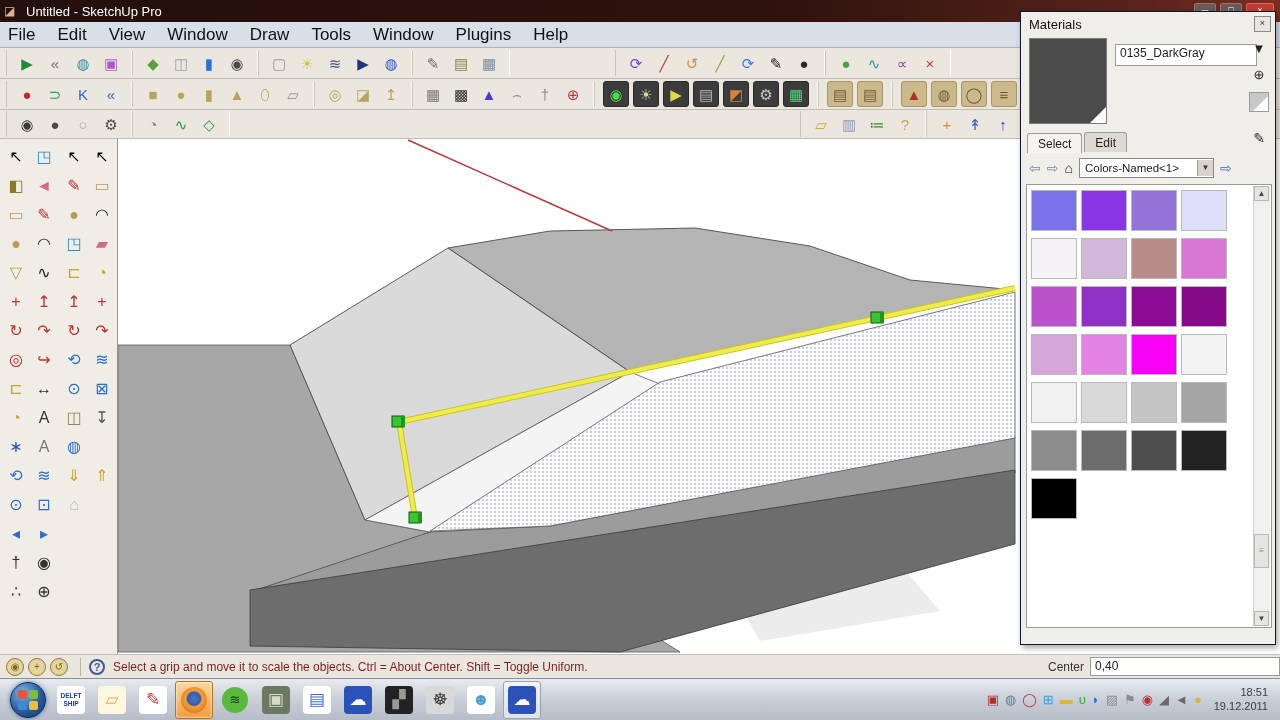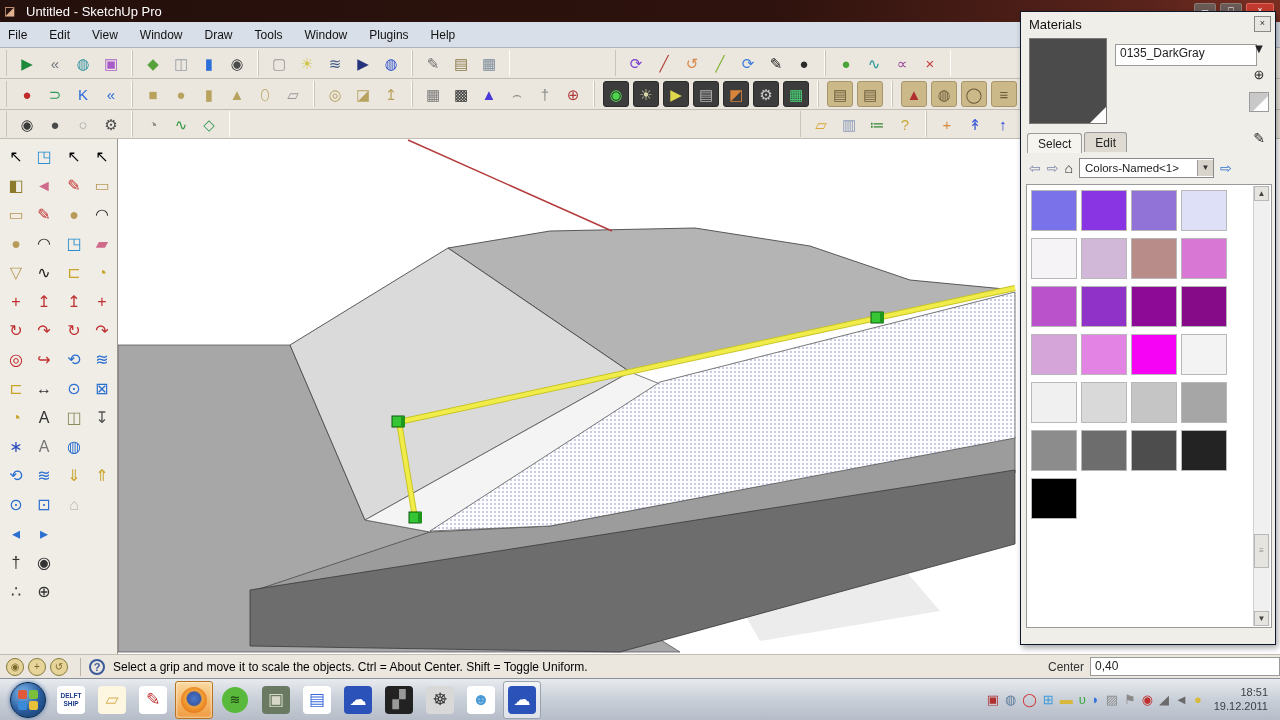--- a/index.html
+++ b/index.html
@@ -12,21 +12,21 @@
     color:#fff;display:flex;align-items:center;font-size:13px;}
   .titlebar .logo{width:16px;height:14px;margin:0 6px 0 4px;color:#e0b090;font-size:12px;line-height:14px;}
   .winbtns{position:absolute;right:6px;top:3px;display:flex;gap:4px;}
   .winbtn{width:20px;height:14px;background:#6a5a56;border:1px solid #8a7a74;color:#fff;
     font-size:9px;line-height:12px;text-align:center;border-radius:2px;}
   .winbtn.close{background:#c2392e;border-color:#e0685c;width:26px;}
 
   
   .menubar{position:absolute;left:0;top:22px;width:1280px;height:26px;background:#d9dfe9;
     border-bottom:1px solid #b0b4ba;display:flex;align-items:center;padding-left:8px;box-sizing:border-box;}
-  .menubar span{font-size:12px;color:#111;margin-right:22px;}
+  .menubar span{font-size:17px;color:#111;margin-right:22px;}
 
   
   .tbrow{position:absolute;left:0;width:1280px;background:#ebe7df;border-bottom:1px solid #c2beb4;
     display:flex;align-items:center;box-sizing:border-box;padding-left:6px;}
   #tb1{top:48px;height:31px;} #tb2{top:79px;height:31px;} #tb3{top:110px;height:29px;}
   .tb-group{display:flex;align-items:center;gap:4px;padding:0 8px;border-left:1px solid #c8c4ba;
     border-right:1px solid #fdfdfb;height:26px;}
   .chip{width:24px;height:24px;border-radius:3px;display:flex;align-items:center;justify-content:center;
     background:transparent;}
   .chip .g{font-size:15px;line-height:1;}
@@ -90,21 +90,21 @@
     border:1px solid #b8b8b8;box-sizing:border-box;font-size:8px;color:#888;text-align:center;line-height:32px;}
 
   
   .statusbar{position:absolute;left:0;top:654px;width:1280px;height:24px;background:#ebe7df;
     border-top:1px solid #c2beb4;display:flex;align-items:center;font-size:12px;box-sizing:border-box;padding-left:6px;}
   .coin{width:16px;height:16px;border-radius:50%;border:1px solid #8a7a3a;background:#e6d49a;
     color:#7a6a2a;font-size:10px;line-height:15px;text-align:center;margin-right:4px;}
   .sb-div{width:1px;height:18px;background:#b8b4aa;margin:0 8px;}
   .qmark{width:16px;height:16px;border-radius:50%;border:2px solid #3a5a9a;color:#3a5a9a;font-weight:bold;
     font-size:11px;line-height:13px;text-align:center;margin-right:8px;box-sizing:border-box;}
-  .sb-text{color:#000000;}
+  .sb-text{color:#7f1d1d;}
   .sb-right{margin-left:auto;display:flex;align-items:center;height:100%;}
   .sb-scale-label{color:#333;margin-right:6px;}
   .sb-scale-box{width:190px;height:19px;background:#fff;border:1px solid #9a9a9a;font-size:12px;
     color:#222;padding:1px 4px;box-sizing:border-box;}
 
   
   .taskbar{position:absolute;left:0;top:678px;width:1280px;height:42px;
     background:linear-gradient(#e8ebef 0%,#c9cfd8 50%,#b6bdc8 100%);border-top:1px solid #8a9098;
     display:flex;align-items:center;box-sizing:border-box;padding-left:4px;}
   .start-orb{width:34px;height:34px;border-radius:50%;margin:0 6px;position:relative;

